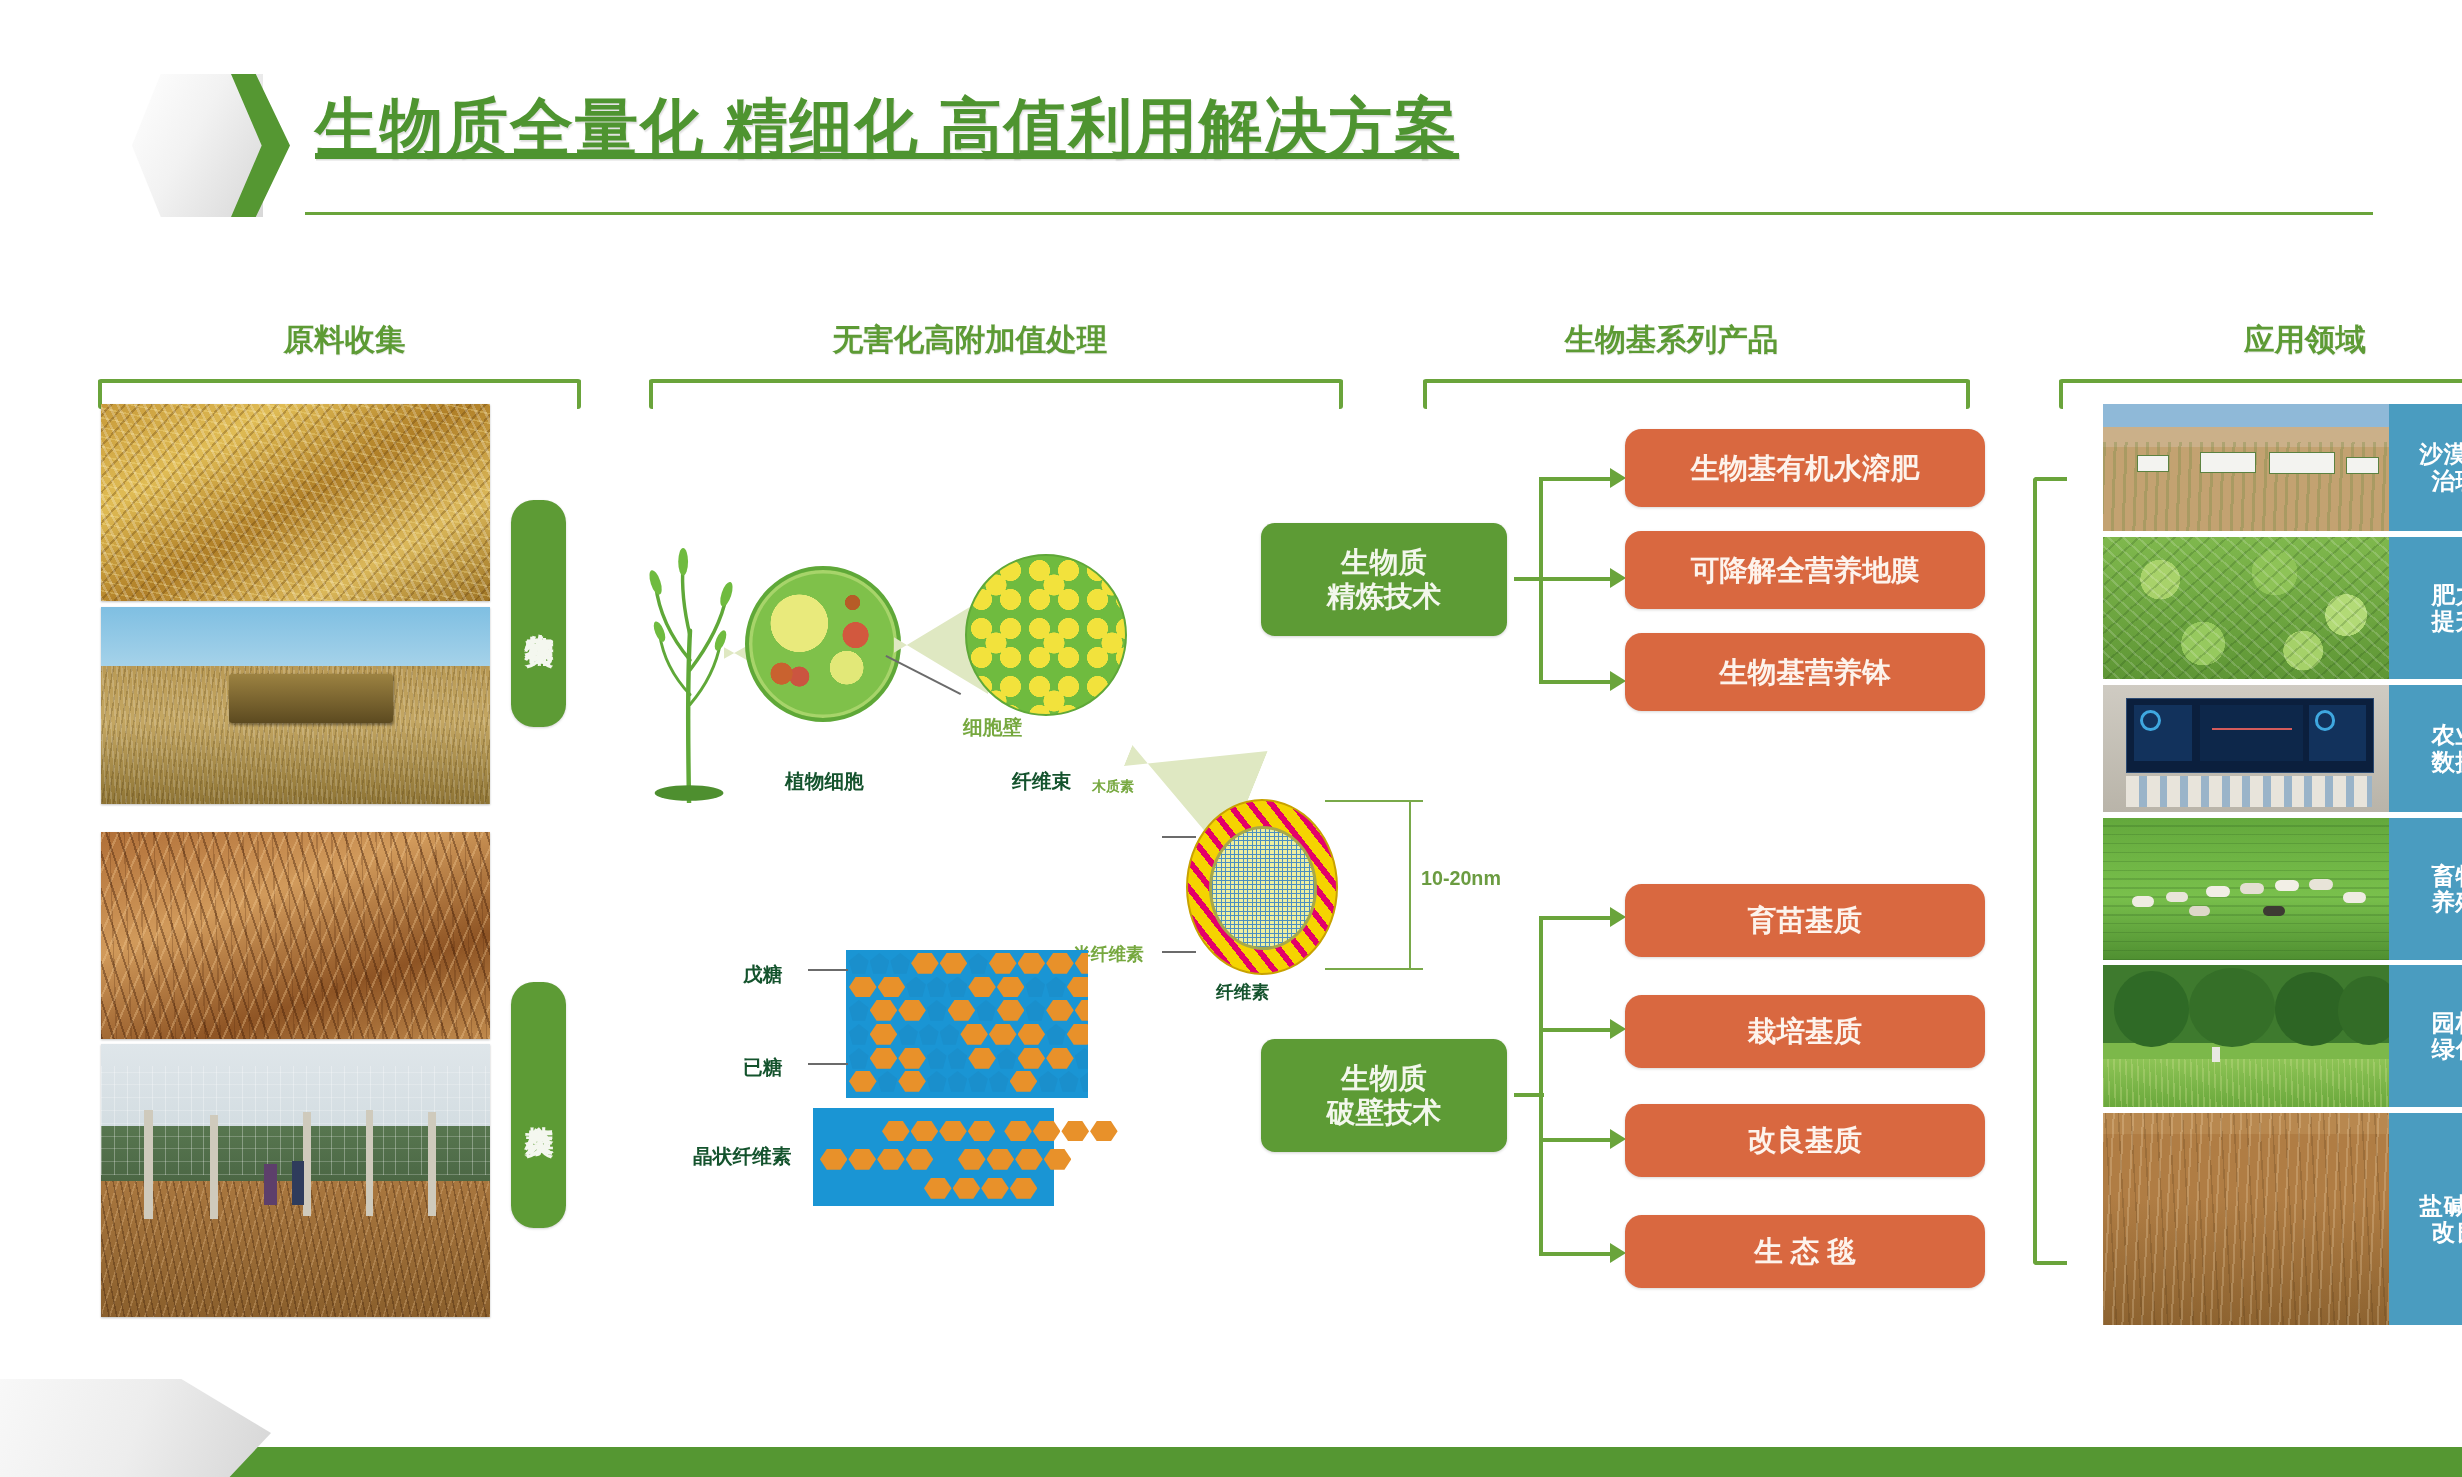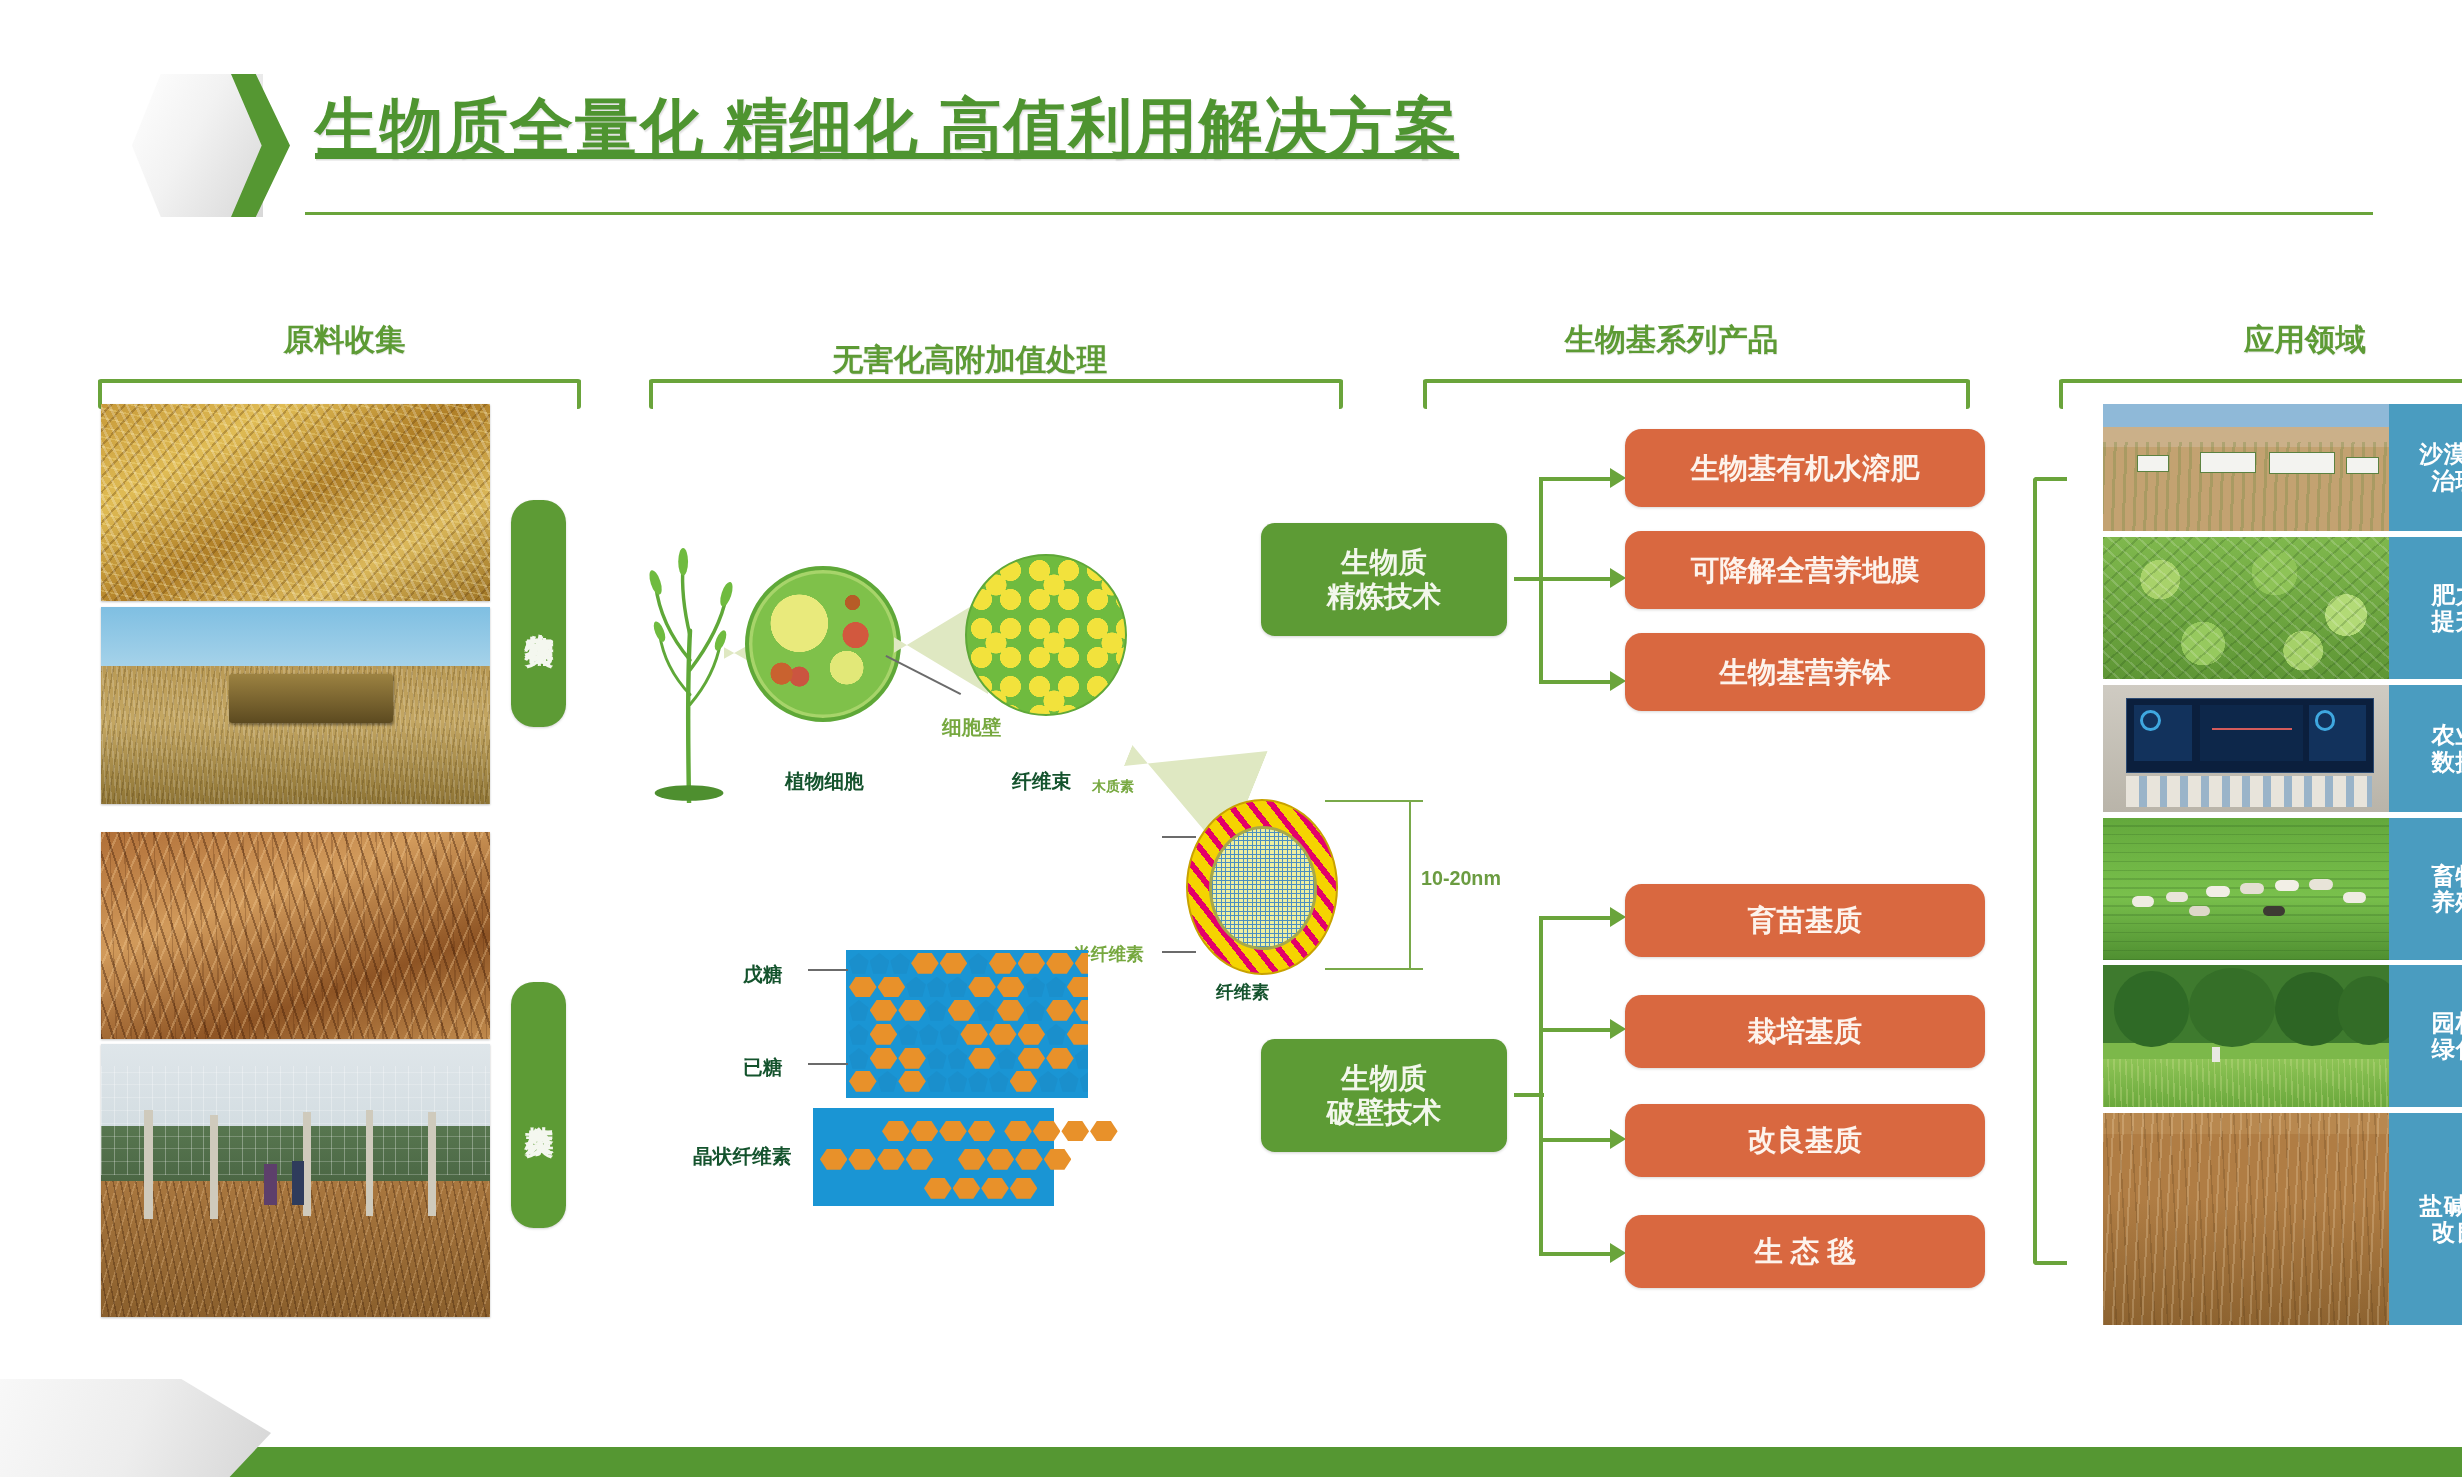--- a/index.html
+++ b/index.html
@@ -168,21 +168,21 @@
 <body>
 
 <div class="abs" id="title-hex"></div>
 <div class="abs" id="title-arrow"></div>
 <div class="abs" id="page-title">生物质全量化 精细化 高值利用解决方案</div>
 <div class="abs" id="title-rule"></div>
 
 <div class="abs stage-label" style="left:187px;top:320px;width:315px;">原料收集</div>
 <div class="abs bracket" style="left:98px;top:379px;width:483px;height:29.5px;"></div>
 
-<div class="abs stage-label" style="left:699px;top:320px;width:542px;margin-top:20px;">无害化高附加值处理</div>
+<div class="abs stage-label" style="left:699px;top:320px;width:542px;">无害化高附加值处理</div>
 <div class="abs bracket" style="left:649px;top:379px;width:694px;height:29.5px;"></div>
 
 <div class="abs stage-label" style="left:1423px;top:320px;width:497px;">生物基系列产品</div>
 <div class="abs bracket" style="left:1423px;top:379px;width:547px;height:29.5px;"></div>
 
 <div class="abs stage-label" style="left:2039px;top:320px;width:532px;">应用领域</div>
 <div class="abs bracket" style="left:2059px;top:379px;width:497px;height:29.5px;"></div>
 
 <div class="photo" style="left:101px;top:404px;width:389px;height:197px;
      background:linear-gradient(150deg,#c79a3a 0%,#e0bc55 25%,#b07f27 50%,#dbb85a 75%,#9d7324 100%);">
@@ -256,21 +256,21 @@
       <ellipse cx="120" cy="520" rx="70" ry="16"></ellipse>
     </g>
   </svg>
 </div>
 
 <div class="wedge" style="left:724px;top:606px;width:94px;height:94px;
   clip-path:polygon(0% 44%,0% 56%,100% 0%,100% 100%);"></div>
 
 <div class="cellcircle" style="left:745px;top:566px;width:148px;height:148px;"></div>
 <div class="leader" style="left:886px;top:655px;width:84px;transform:rotate(27deg);"></div>
-<div class="dlabel green" style="left:942px;top:714px;">细胞壁</div>
+<div class="dlabel green" style="left:963px;top:714px;">细胞壁</div>
 <div class="dlabel" style="left:785px;top:768px;">植物细胞</div>
 
 <div class="wedge" style="left:894px;top:596px;width:94px;height:98px;
   clip-path:polygon(0% 42%,0% 58%,100% 0%,100% 100%);"></div>
 
 <div class="fibercircle" style="left:965px;top:554px;width:158px;height:158px;"></div>
 <div class="dlabel" style="left:1012px;top:768px;">纤维束</div>
 
 <div class="wedge" style="left:1128px;top:699px;width:128px;height:113px;
   clip-path:polygon(0% 40%,0% 60%,100% 0%,100% 100%);

